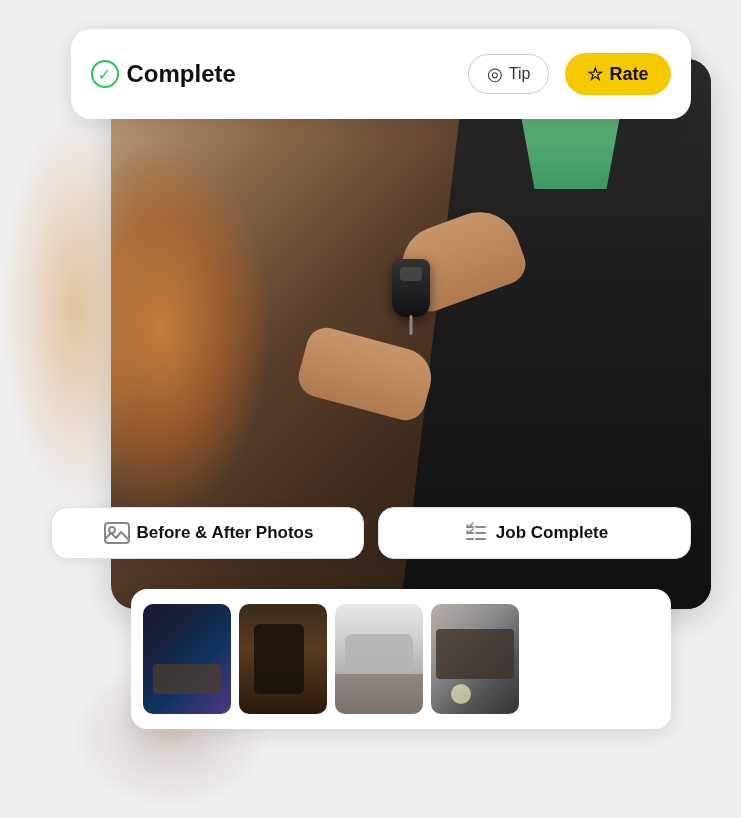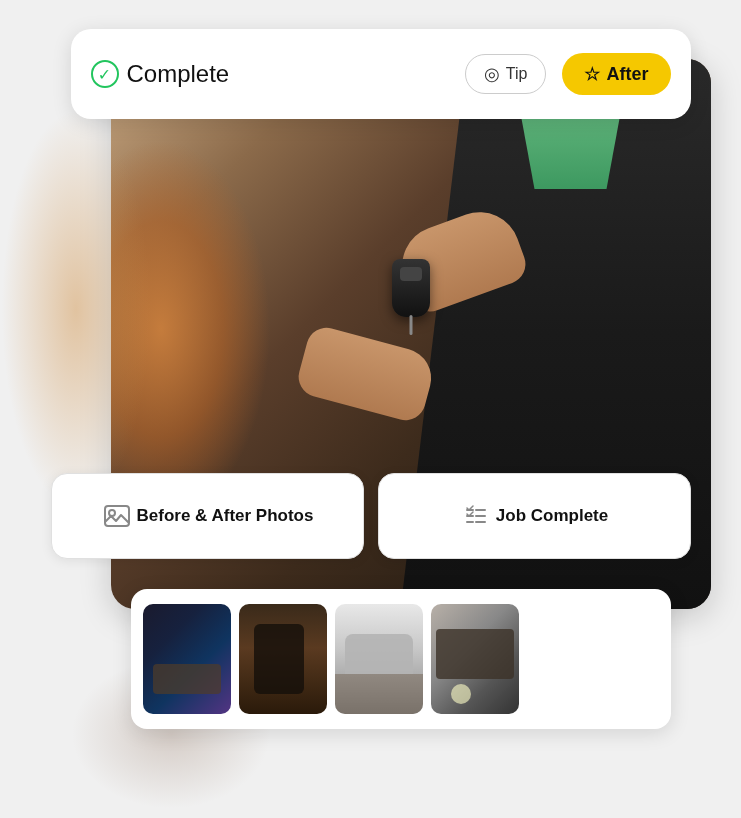--- a/index.html
+++ b/index.html
@@ -175,21 +175,21 @@
       display: flex;
       align-items: center;
       justify-content: center;
       color: #22c55e;
       font-size: 16px;
       flex-shrink: 0;
     }
 
     .complete-text {
       font-size: 24px;
-      font-weight: 400;
+      font-weight: 700;
       color: #111;
     }
 
     .divider {
       flex: 1;
     }
 
     .tip-button {
       display: flex;
       align-items: center;
@@ -232,21 +232,21 @@
       bottom: 230px;
       left: 20px;
       right: 20px;
       display: flex;
       gap: 14px;
       z-index: 10;
     }
 
     .action-btn {
       flex: 1;
-      height: 86px;
+      height: 52px;
       background: white;
       border: 1.5px solid #e0e0e0;
       border-radius: 16px;
       display: flex;
       align-items: center;
       justify-content: center;
       gap: 4px;
       cursor: pointer;
       box-shadow: 0 2px 12px rgba(0,0,0,0.08);
     }
@@ -417,21 +417,21 @@
 
     <div class="divider"></div>
 
     <button class="tip-button">
       <span class="tip-icon">◎</span>
       <span>Tip</span>
     </button>
 
     <button class="rate-button">
       <span class="rate-star">☆</span>
-      <span>After</span>
+      <span>Rate</span>
     </button>
   </div>
 
   <div class="photo-card">
     <div class="photo-bg">
       <div class="orange-blur"></div>
       <div class="dark-vest"></div>
       <div class="green-shirt"></div>
       <div class="hands-area">
         <div class="hand-give"></div>

